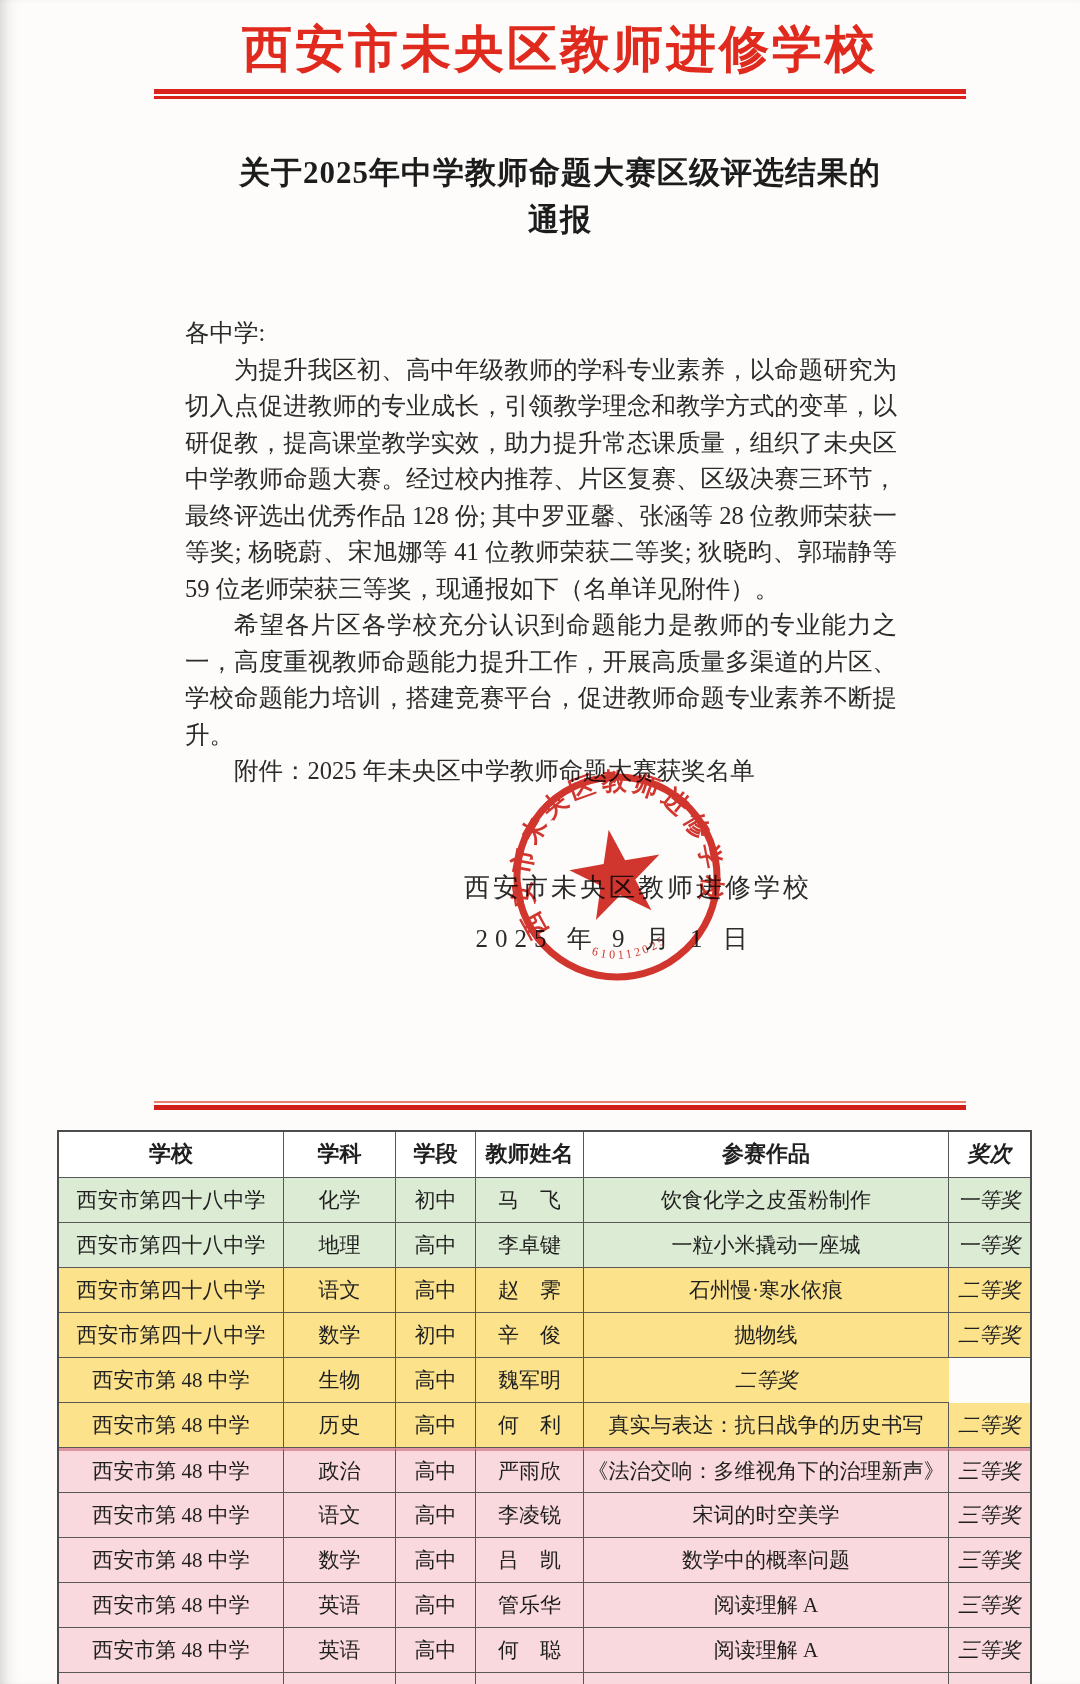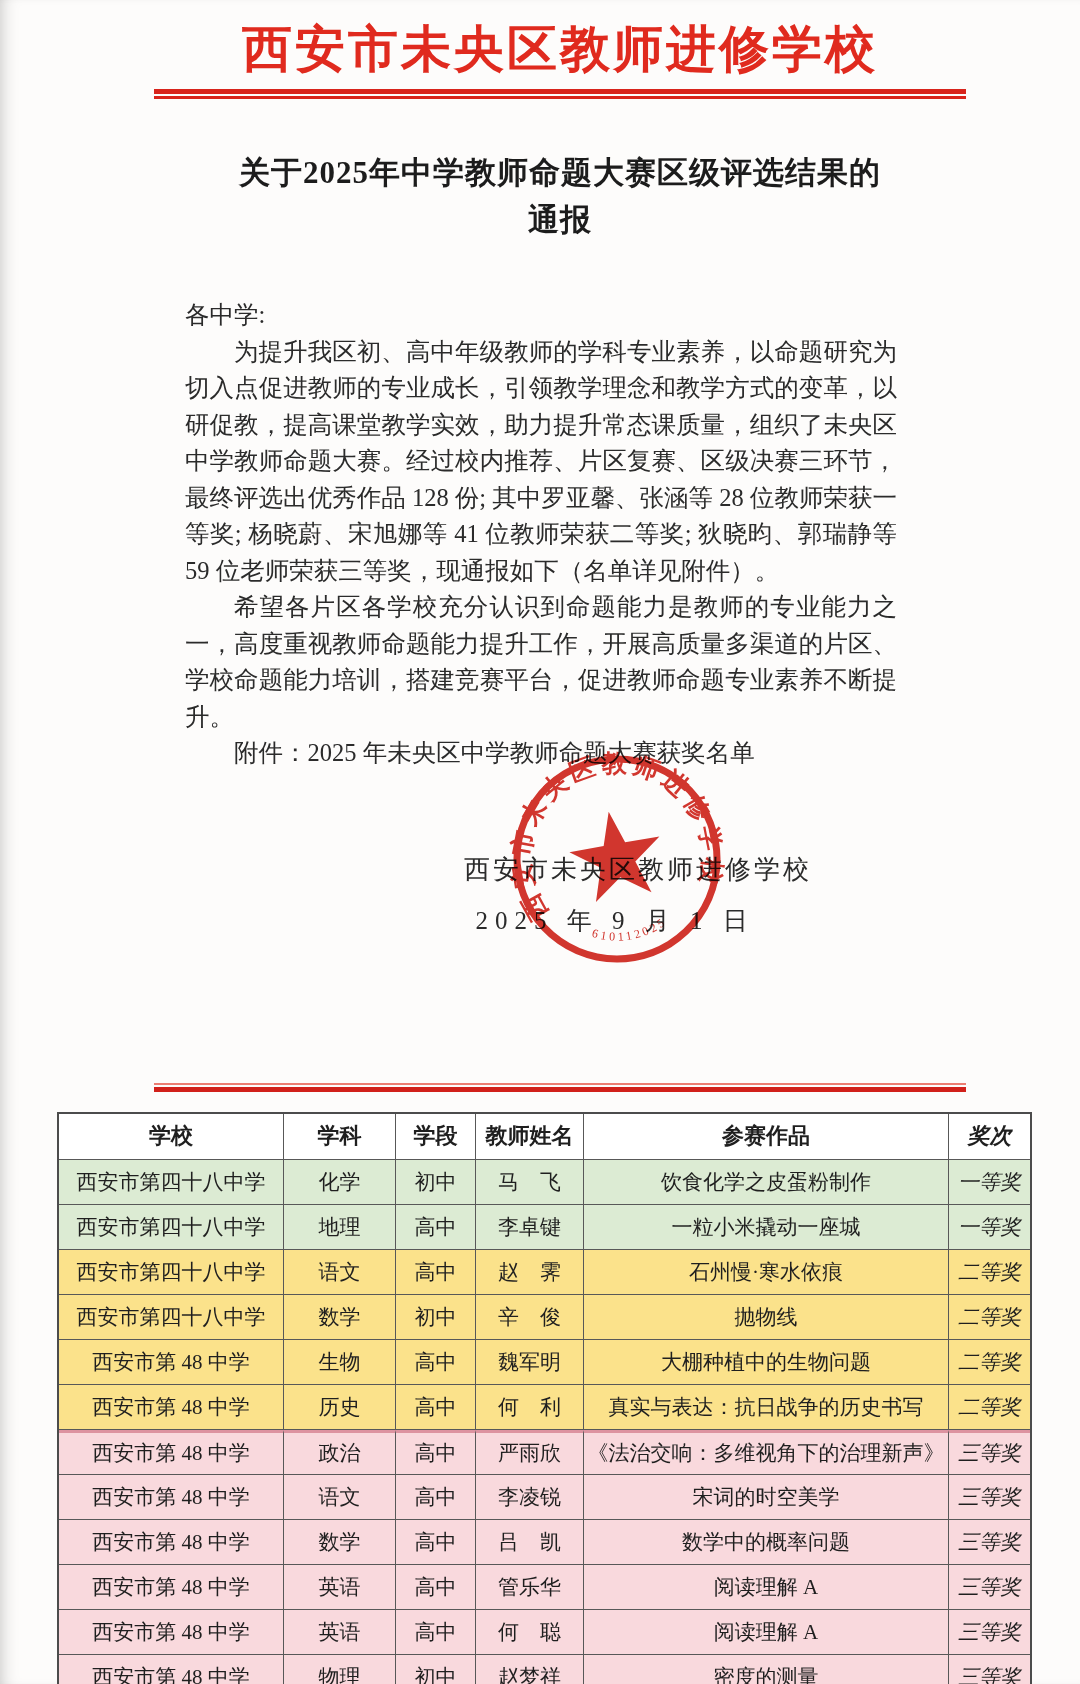--- a/index.html
+++ b/index.html
@@ -35,21 +35,21 @@
     font-size:31px;
     font-weight:bold;
     line-height:47px;
     color:#1c1c1c;
     letter-spacing:1px;
   }
 
   
   .doc-body{
     width:712px;
-    margin:54px 0 0 165px;
+    margin:72px 0 0 165px;
     font-size:24.5px;
     line-height:36.5px;
     text-align:justify;
     color:#2b2b2b;
   }
   .doc-body p{margin:0;}
   .doc-body p.indent{text-indent:2em;}
 
   
   .sign-area{position:relative;height:225px;margin-top:2px;}
@@ -195,21 +195,20 @@
       <div class="t-cell">初中</div>
       <div class="t-cell">辛　俊</div>
       <div class="t-cell">抛物线</div>
       <div class="t-cell">二等奖</div>
     </div>
         <div class="t-row tier-second">
       <div class="t-cell">西安市第 48 中学</div>
       <div class="t-cell">生物</div>
       <div class="t-cell">高中</div>
       <div class="t-cell">魏军明</div>
-      <div class="t-cell">大棚种植中的生物问题</div>
       <div class="t-cell">二等奖</div>
     </div>
         <div class="t-row tier-second">
       <div class="t-cell">西安市第 48 中学</div>
       <div class="t-cell">历史</div>
       <div class="t-cell">高中</div>
       <div class="t-cell">何　利</div>
       <div class="t-cell">真实与表达：抗日战争的历史书写</div>
       <div class="t-cell">二等奖</div>
     </div>

